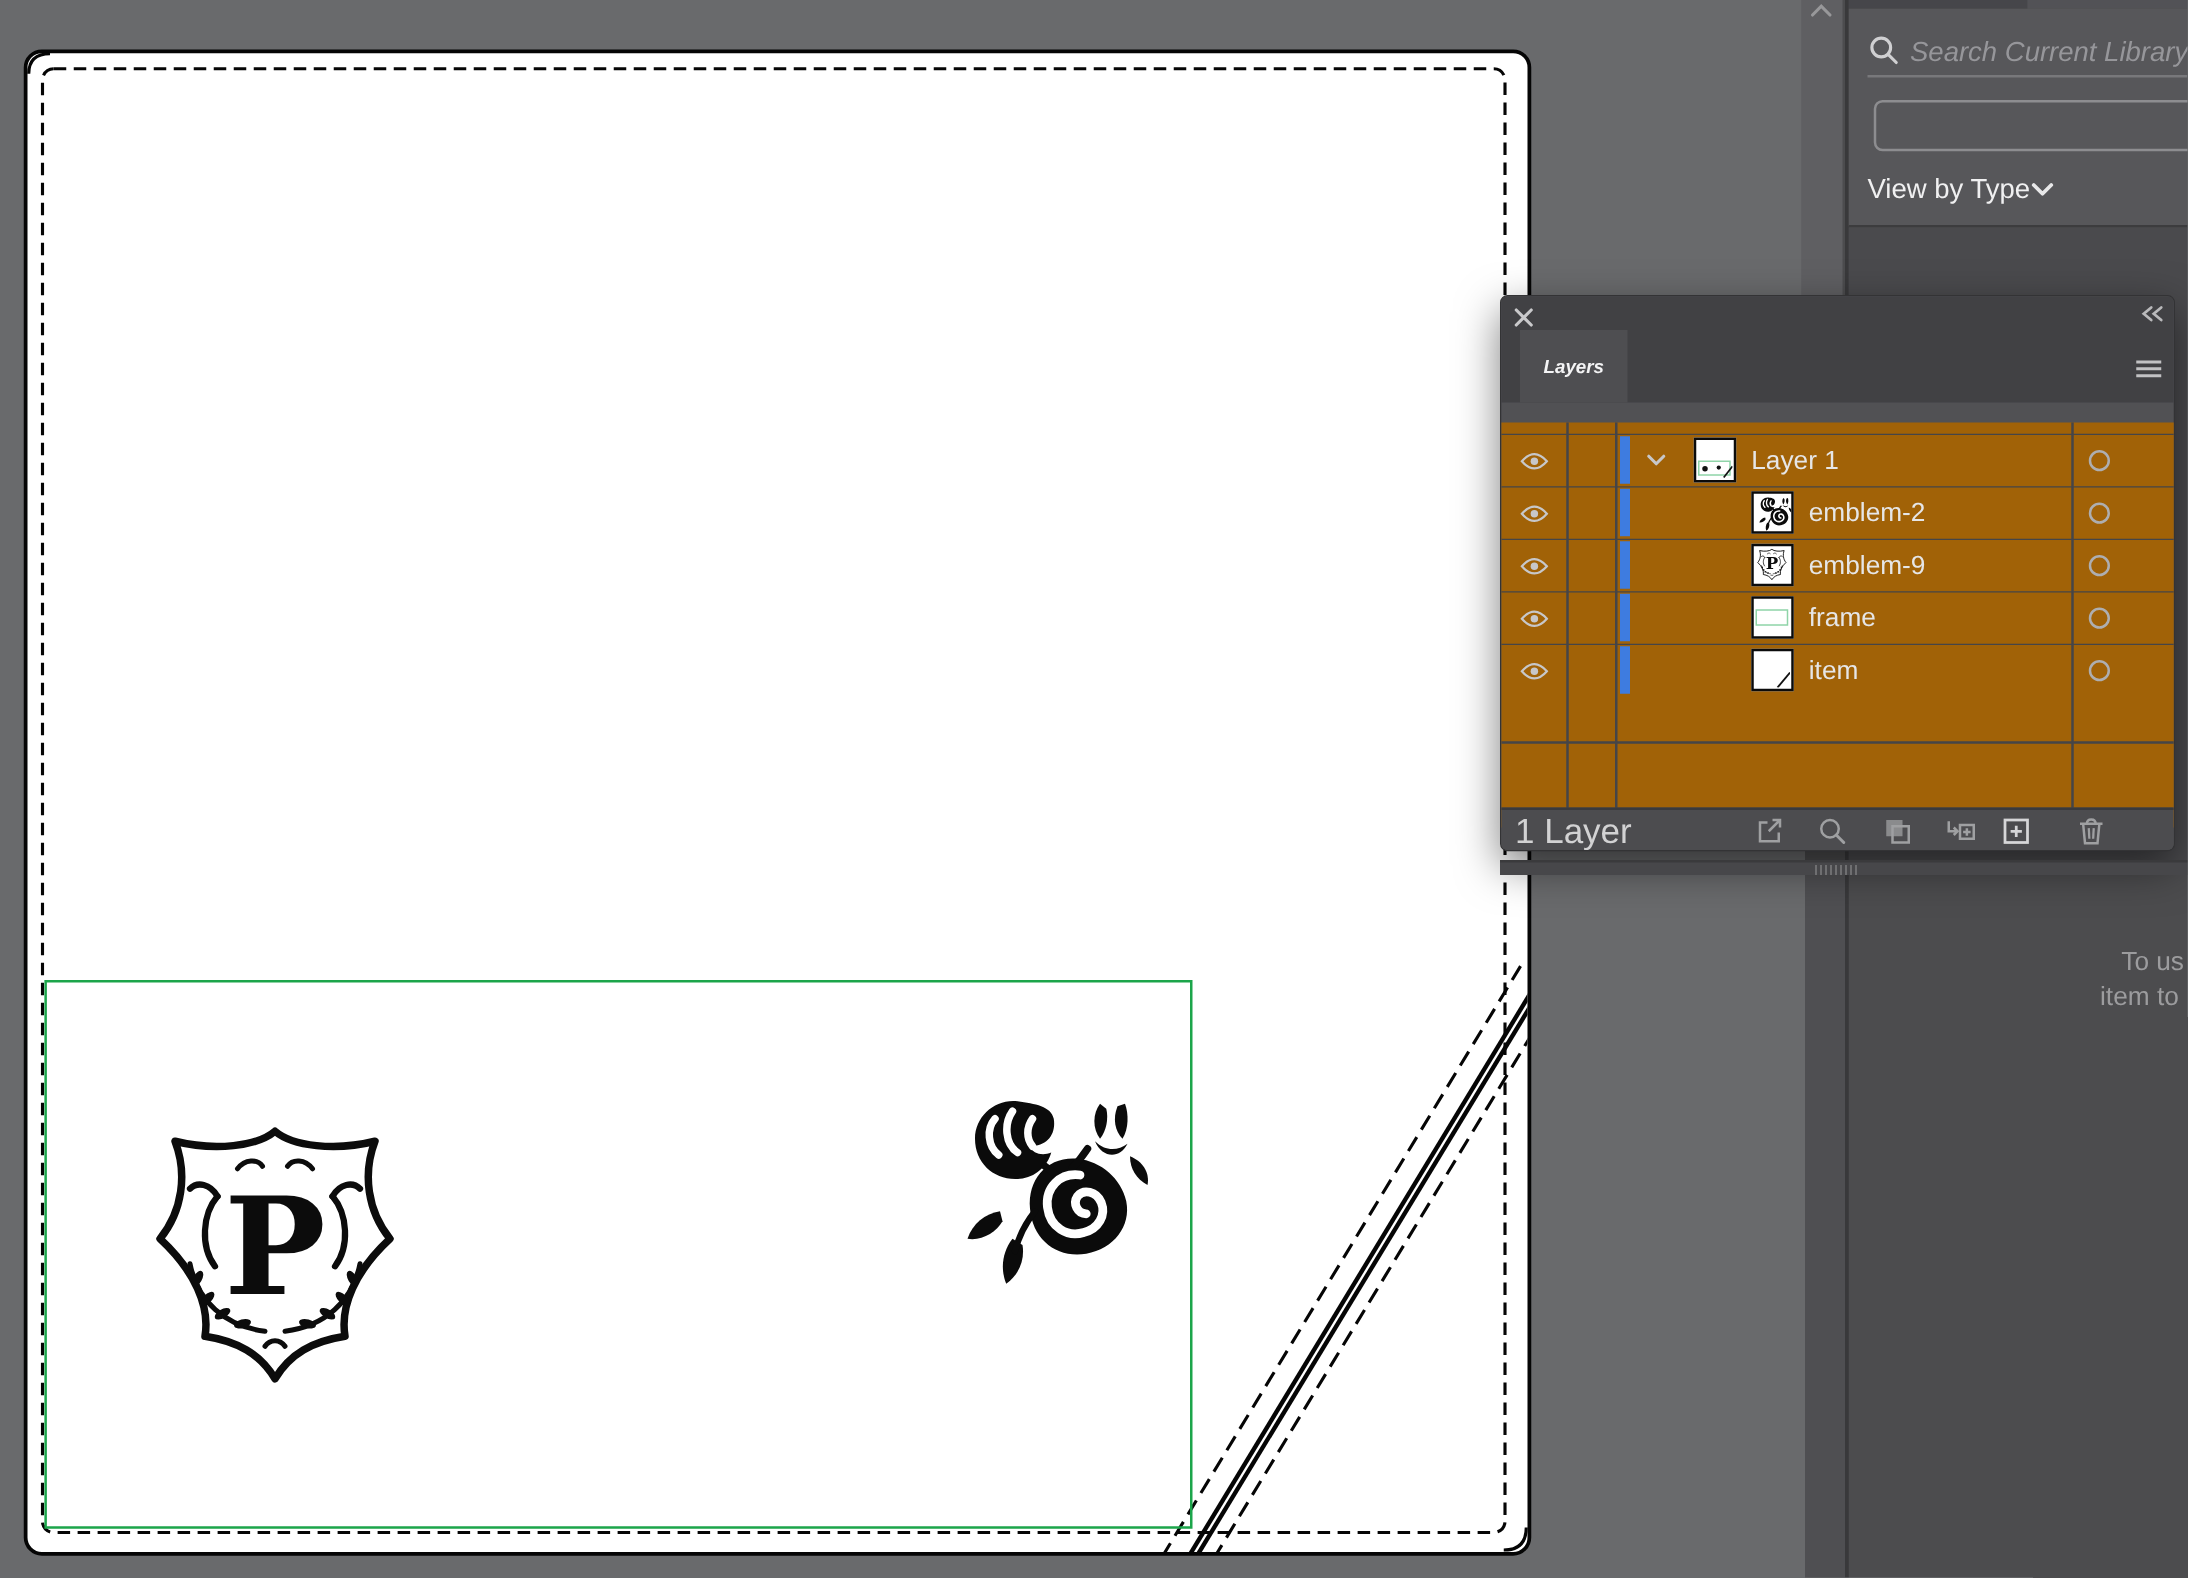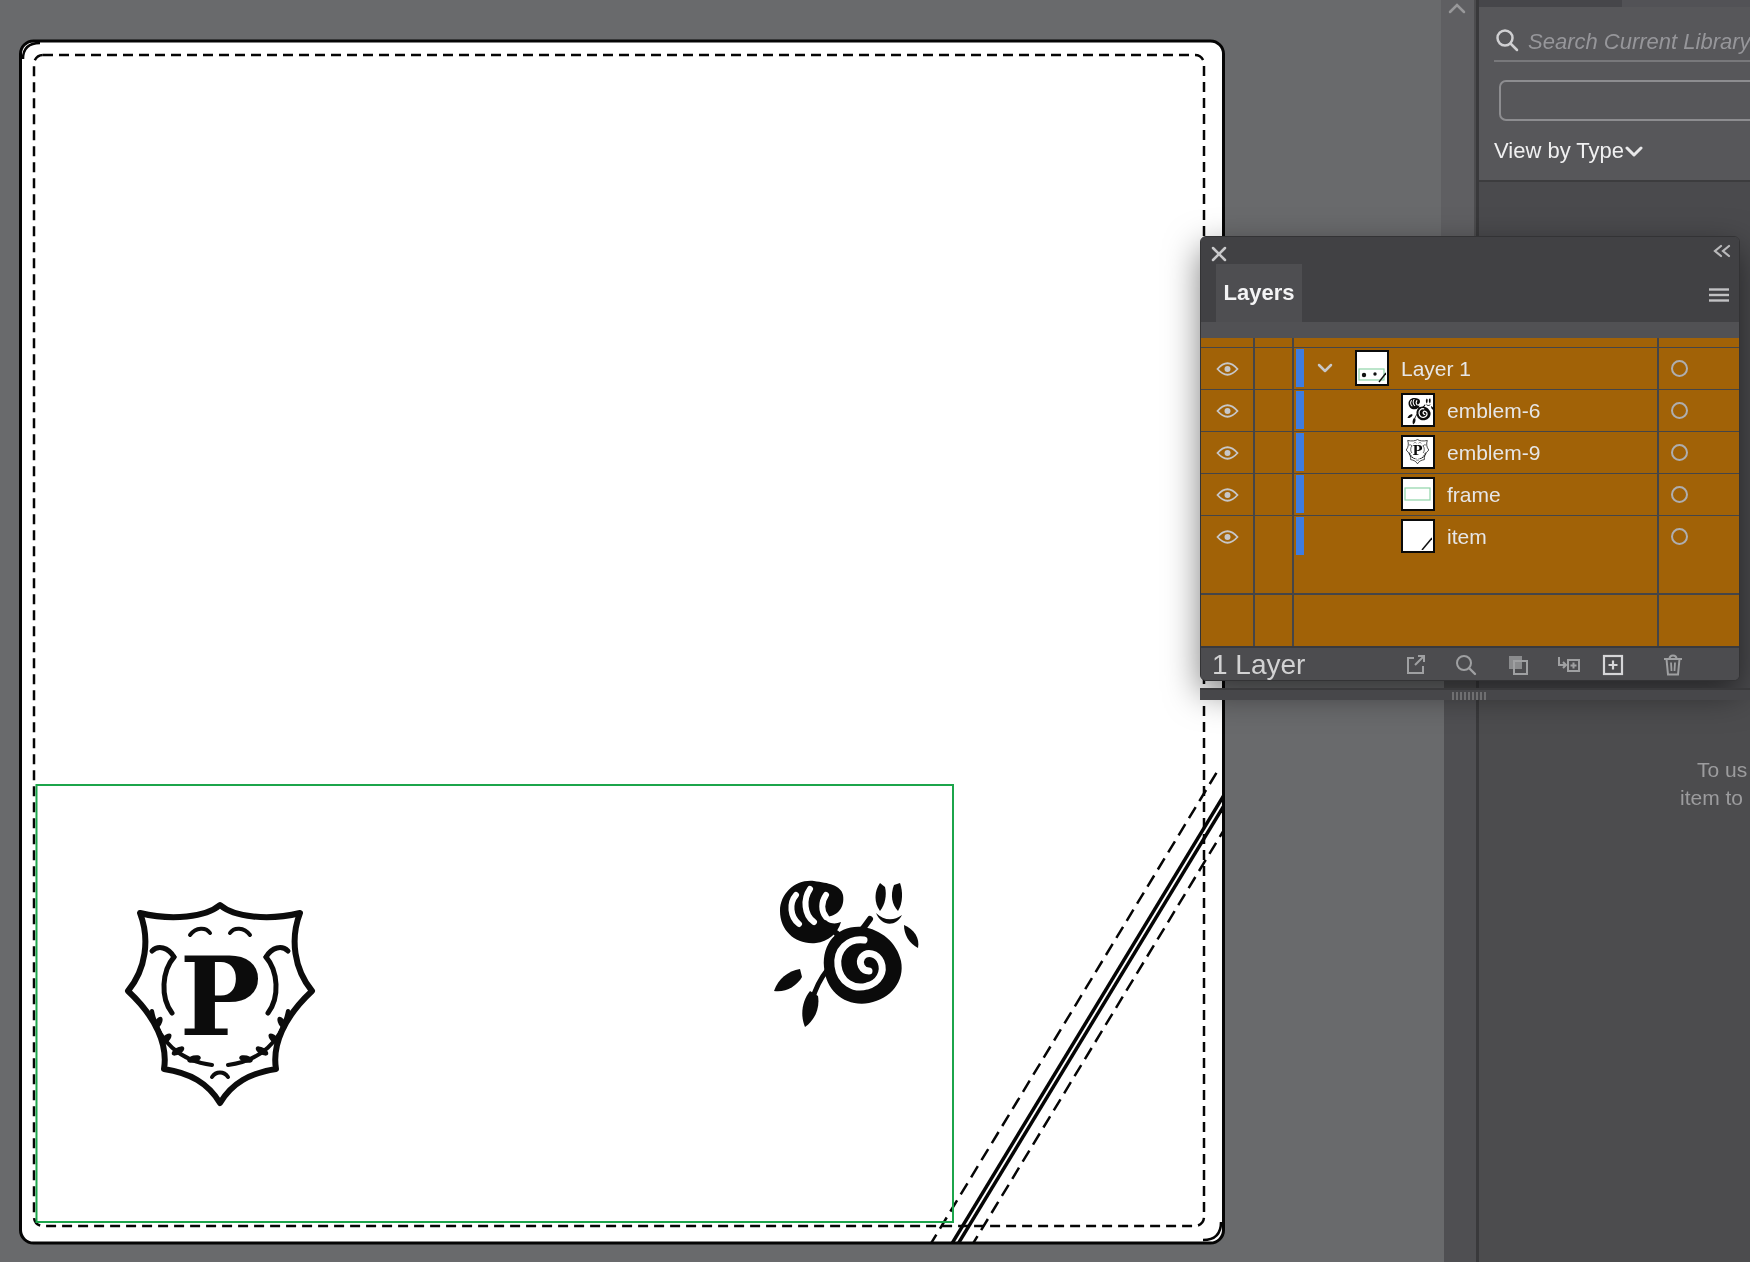--- a/index.html
+++ b/index.html
@@ -45,21 +45,21 @@
     border:1px solid #333335;border-radius:6px;box-sizing:border-box;
     box-shadow:0 12px 34px rgba(0,0,0,.5);overflow:hidden;
   }
   .lp-header{position:absolute;left:0;top:0;width:100%;height:85px;background:#414144;}
   .lp-close{position:absolute;left:9px;top:8px;width:18px;height:18px;cursor:pointer;}
   .lp-collapse{position:absolute;left:510px;top:6px;width:22px;height:16px;cursor:pointer;}
   .lp-tab{
     position:absolute;left:15px;top:27px;width:86px;height:58px;background:#4e4e51;
     display:flex;align-items:center;justify-content:center;cursor:pointer;
   }
-  .lp-tab-label{font-size:22px;font-weight:bold;color:#f4f4f5;}
+  .lp-tab-label{font-size:15px;font-weight:bold;color:#f4f4f5;font-style:italic;}
   .lp-menu{position:absolute;left:507px;top:50px;width:22px;height:16px;cursor:pointer;}
 
   .lp-rows{position:absolute;left:0;top:101px;width:100%;height:324px;background:#a16207;padding-left:21px;}
   .lp-coldiv{position:absolute;top:0;width:2px;height:100%;background:#454548;}
   .lrow{position:absolute;left:0;width:100%;height:42px;border-top:1.5px solid #454548;box-sizing:border-box;}
   .lrow-last-sep{position:absolute;left:0;top:255px;width:100%;height:1.5px;background:#454548;}
   .cell-eye{position:absolute;left:0;top:0;width:52px;height:100%;display:flex;align-items:center;justify-content:center;cursor:pointer;}
   .cell-lock{position:absolute;left:53px;top:0;width:38px;height:100%;cursor:pointer;}
   .sel-bar{position:absolute;left:95px;top:1px;width:8px;height:38px;background:#3e7ce0;}
   .row-chevron{position:absolute;left:114px;top:13px;width:20px;height:14px;cursor:pointer;}
@@ -267,21 +267,21 @@
           <circle cx="11.5" cy="7" r="3" fill="#c7c7c9"></circle>
         </svg>
       </div>
       <div class="cell-lock"></div>
       <div class="sel-bar"></div>
       <div class="thumb t-child">
         <svg width="29" height="29" viewBox="0 0 148 160" style="margin:2px 3px;">
           <use href="#rose-art" width="148" height="160"></use>
         </svg>
       </div>
-      <span class="lname n-child">emblem-6</span>
+      <span class="lname n-child">emblem-2</span>
       <div class="target"></div>
     </div>
 
     <div class="lrow" style="top:93px">
       <div class="cell-eye">
         <svg width="23" height="14" viewBox="0 0 23 14">
           <path d="M1.5 7 Q11.5 -4.5 21.5 7 Q11.5 18.5 1.5 7 Z" fill="none" stroke="#c7c7c9" stroke-width="1.8"></path>
           <circle cx="11.5" cy="7" r="3" fill="#c7c7c9"></circle>
         </svg>
       </div>

